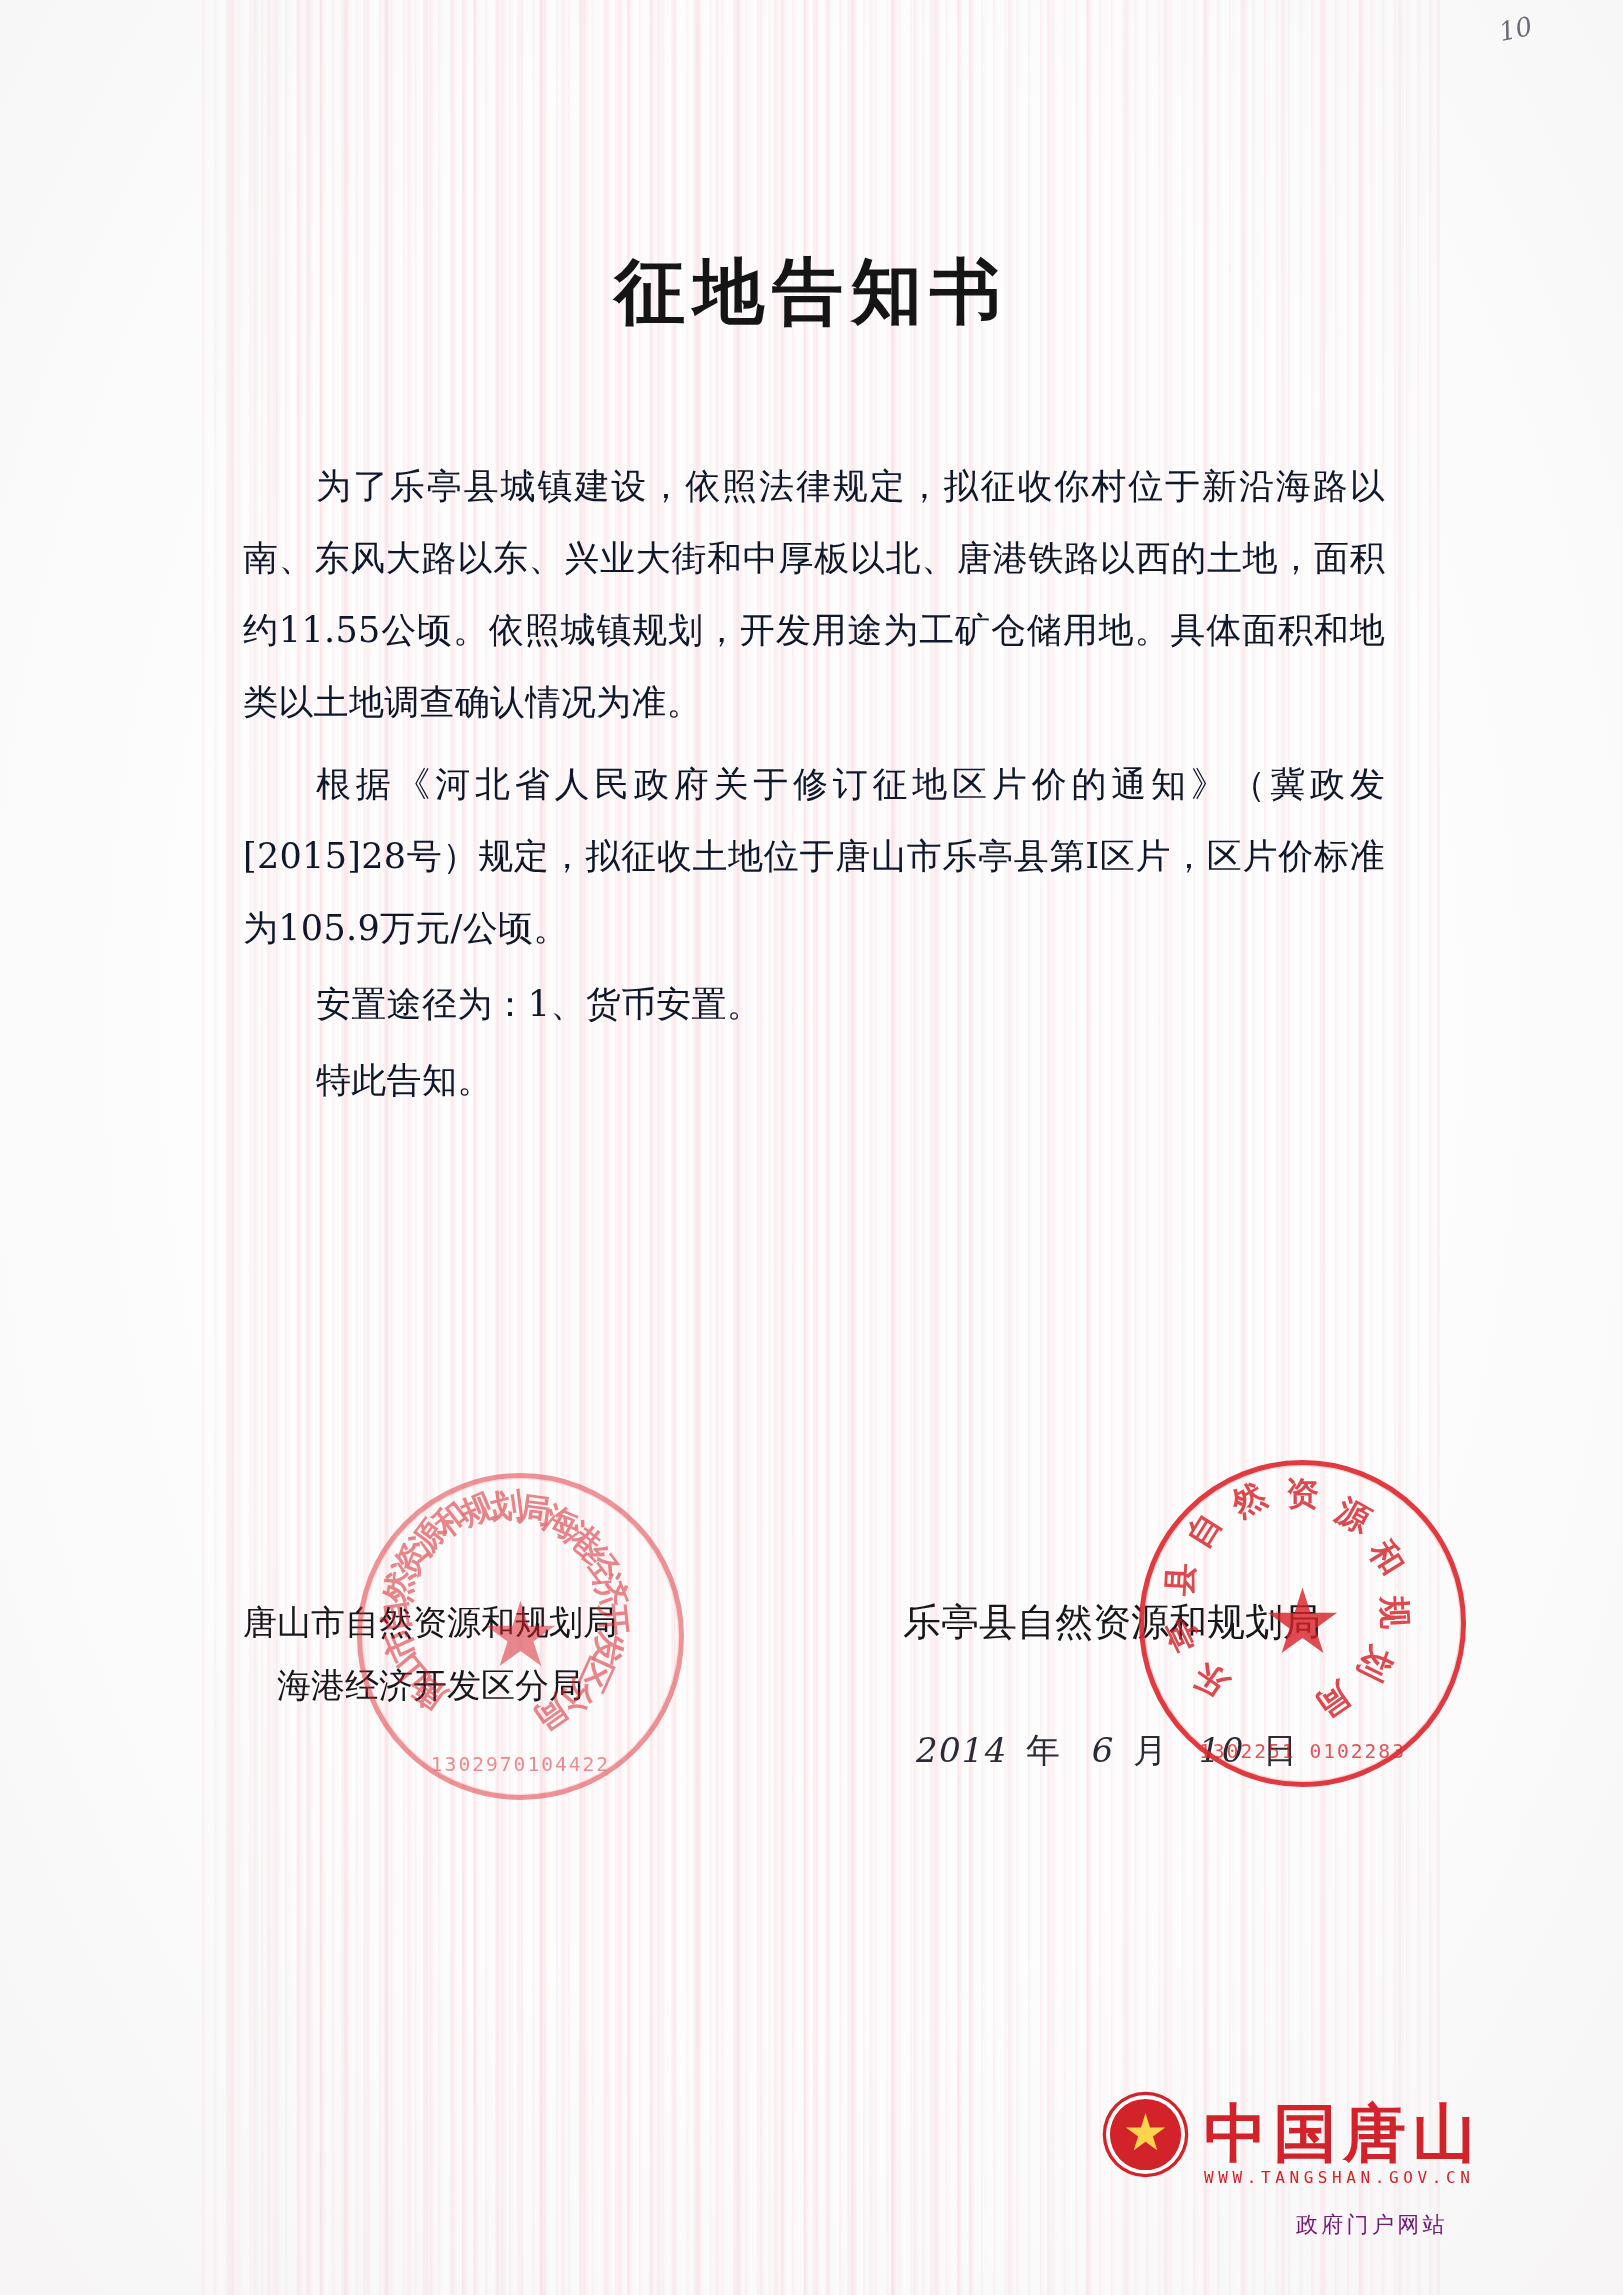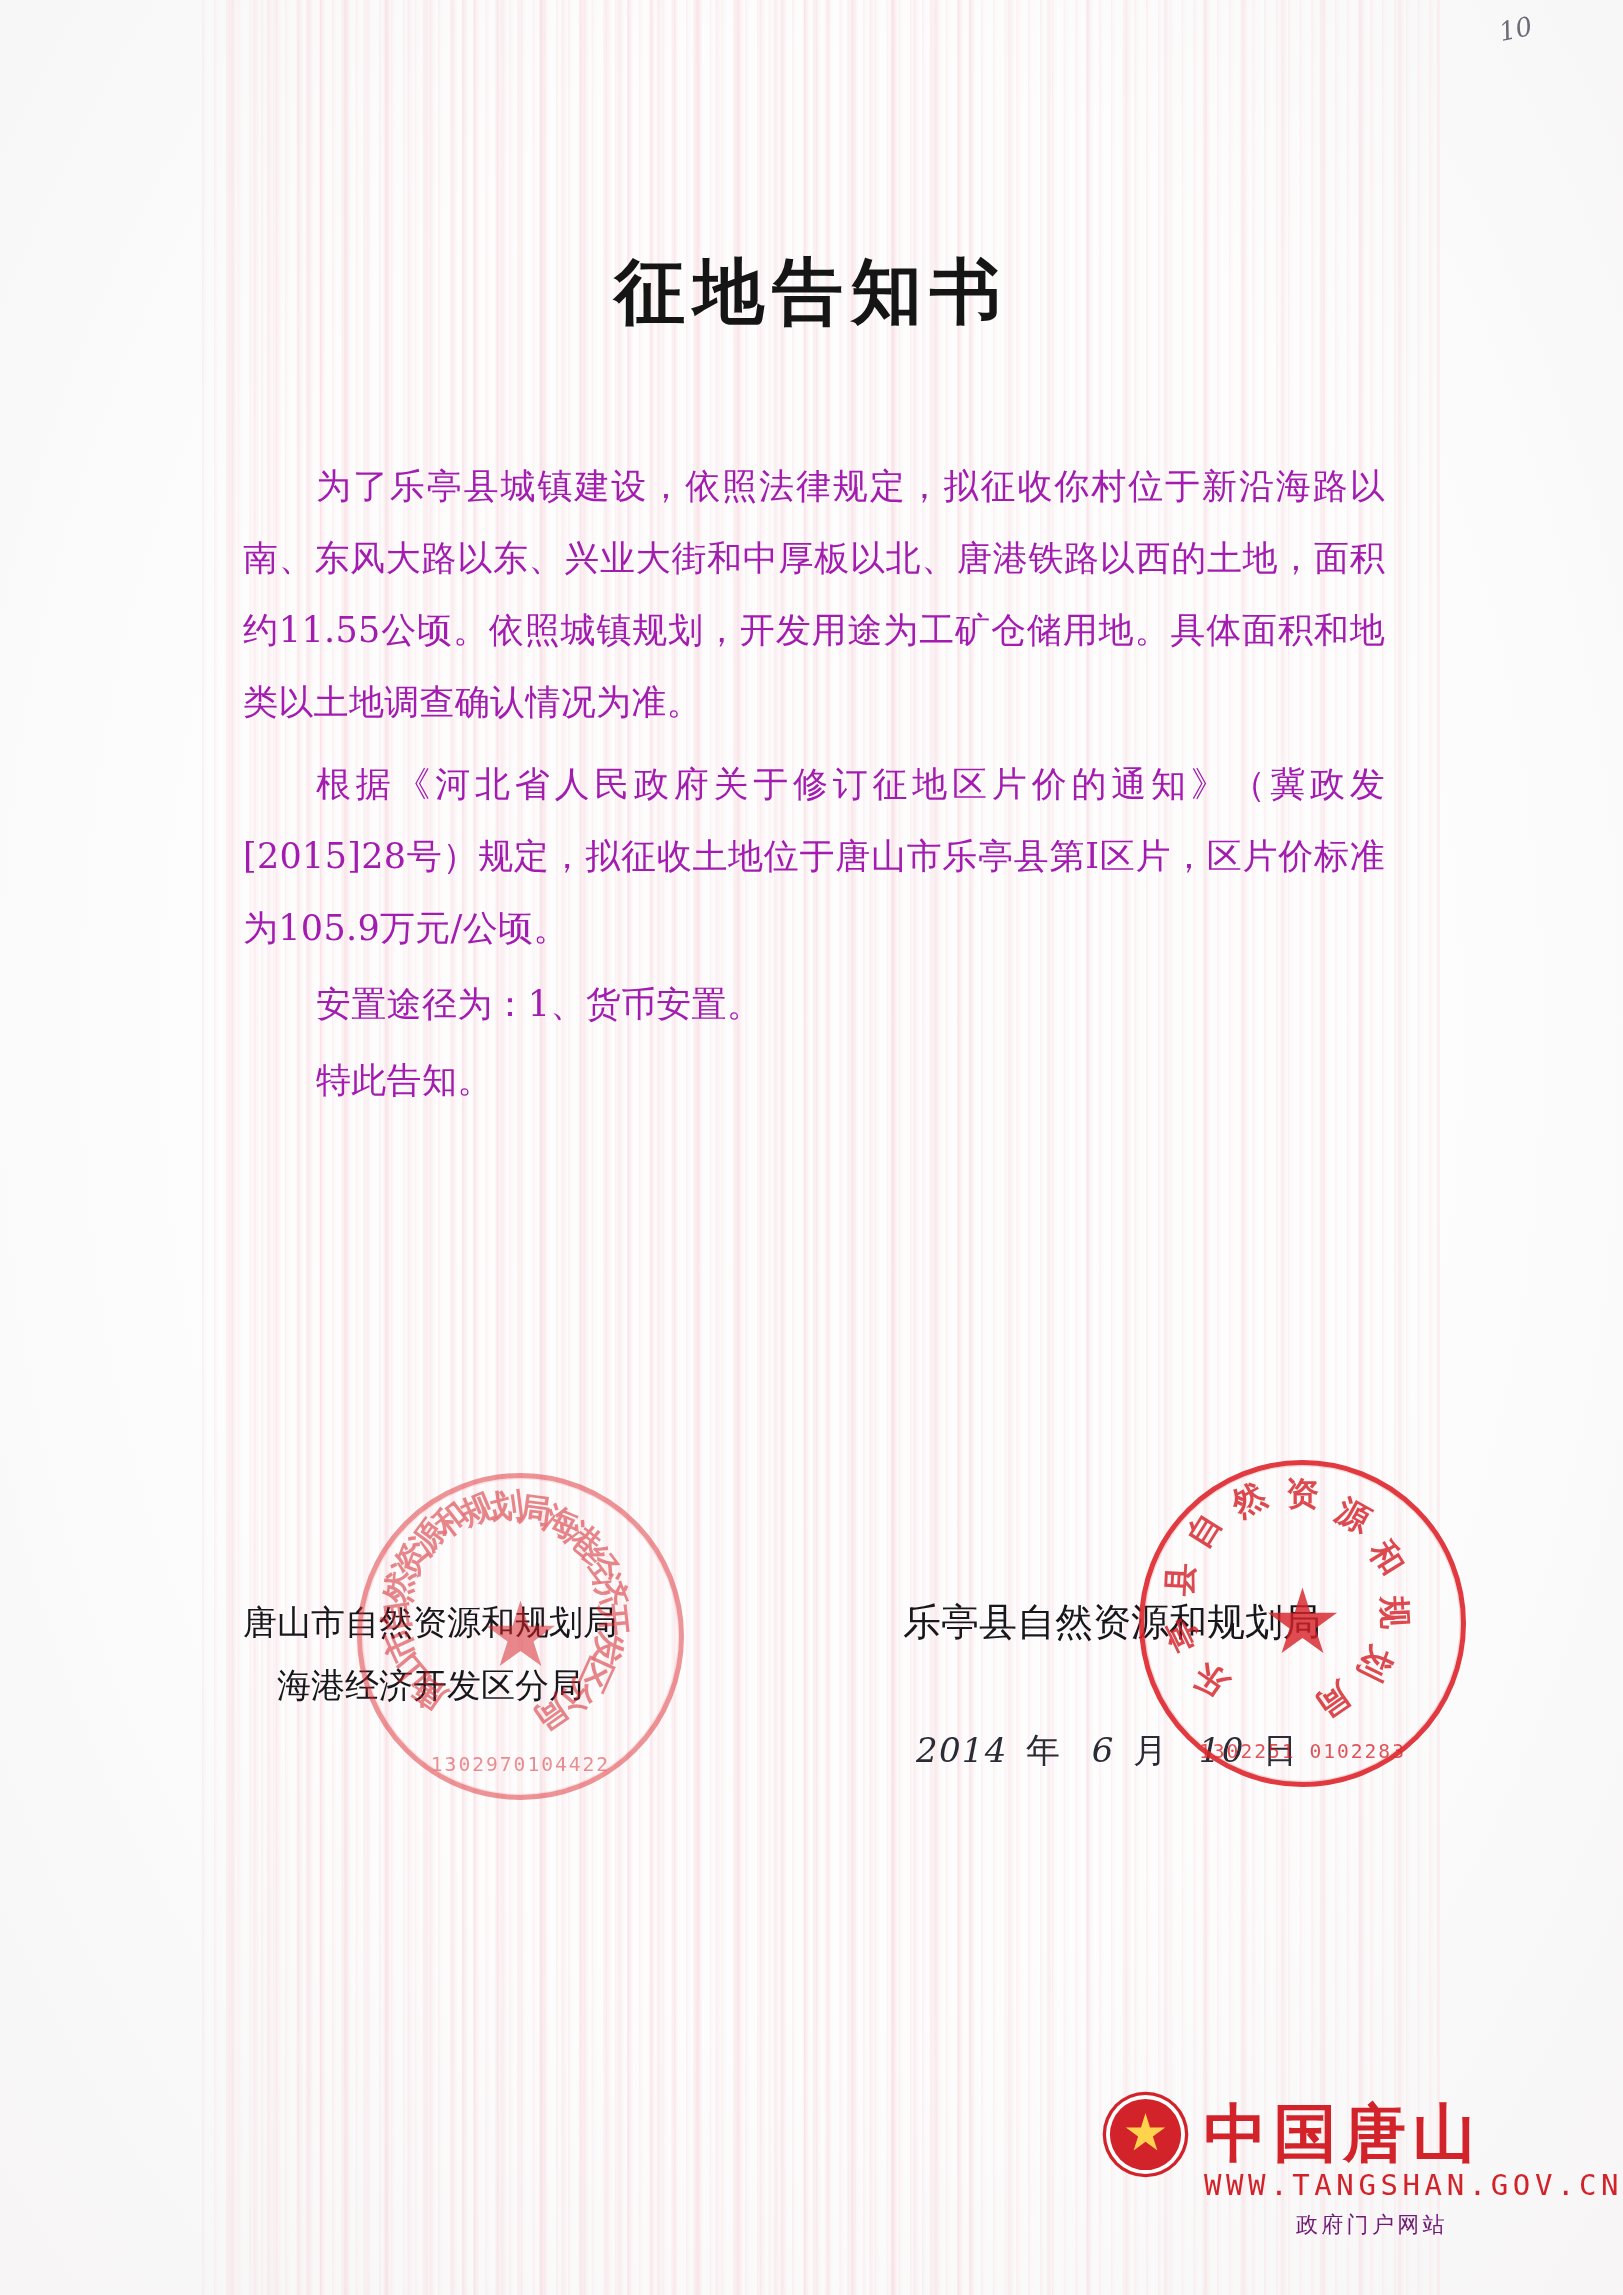--- a/index.html
+++ b/index.html
@@ -102,21 +102,21 @@
     letter-spacing: 0.7px;
     color: #17171c;
   }
   .para {
     font-size: 35px;
     line-height: 72px;
     letter-spacing: 0.3px;
     text-align: justify;
     text-justify: inter-character;
     text-indent: 73px;
-    color: #a21caf;
+    color: #0f172a;
     margin-top: 10.5px;
   }
   .para.tight { margin-top: 3.9px; }
   .para.short { text-align: left; }
 
   
   .sig-left {
     position: absolute;
     left: 243px;
     top: 1591px;
@@ -250,21 +250,21 @@
     font-weight: bold;
     font-size: 63px;
     letter-spacing: 6.5px;
     color: #d2232a;
   }
   .footer-url {
     position: absolute;
     left: 98px;
     top: 77px;
     font-family: "DejaVu Sans Mono", monospace;
-    font-size: 29px;
+    font-size: 16px;
     letter-spacing: 4.6px;
     color: #d2232a;
   }
   .footer-sub {
     position: absolute;
     left: 190px;
     top: 119px;
     font-size: 22px;
     letter-spacing: 3.3px;
     color: #701a75;

